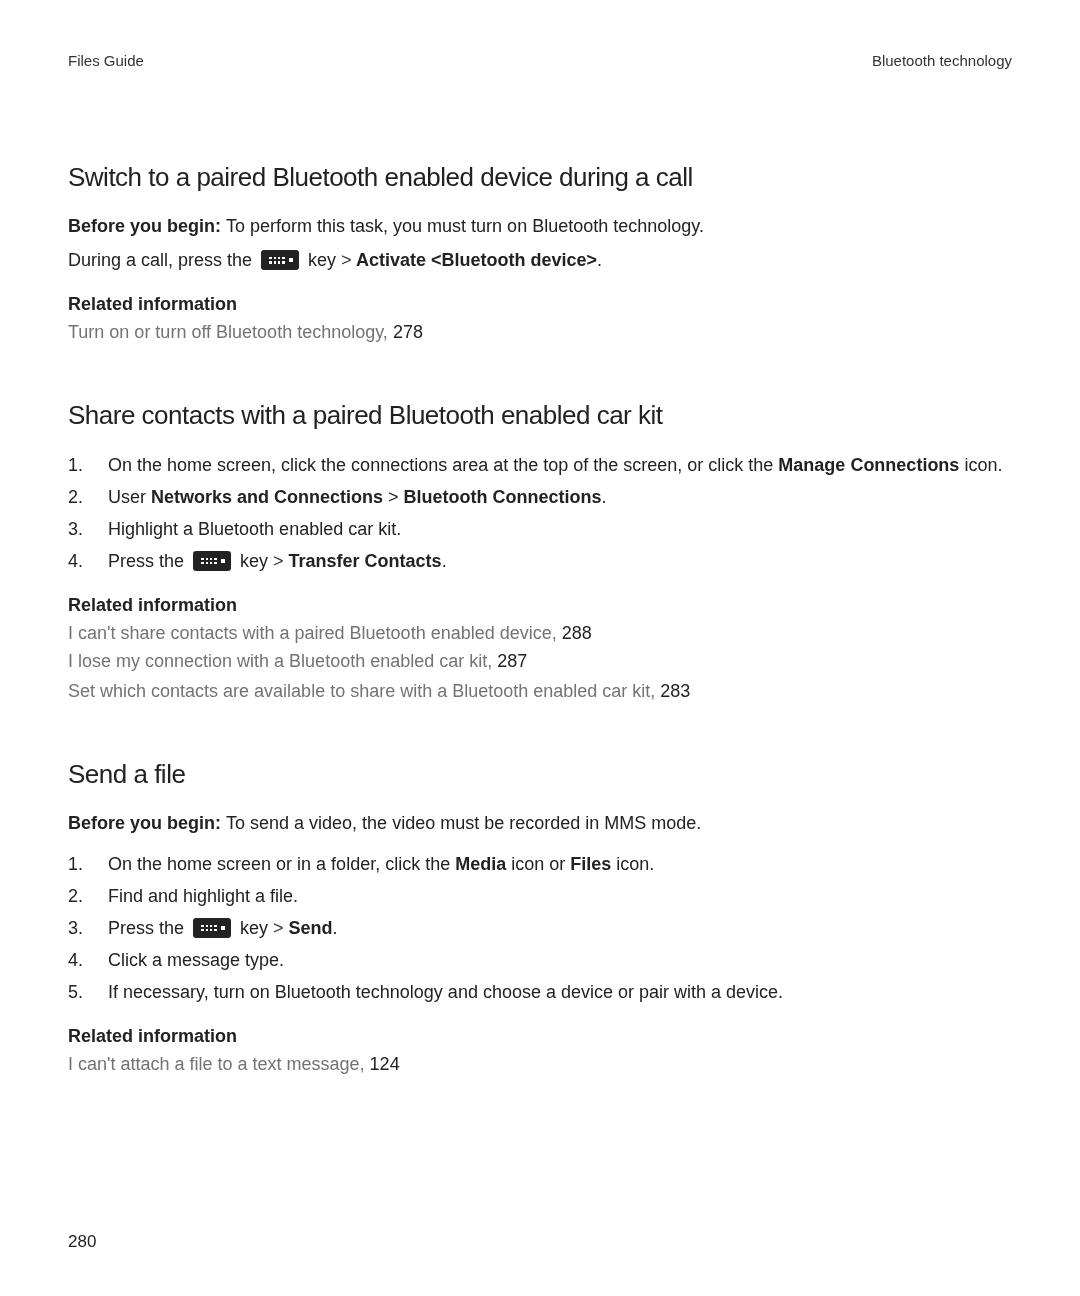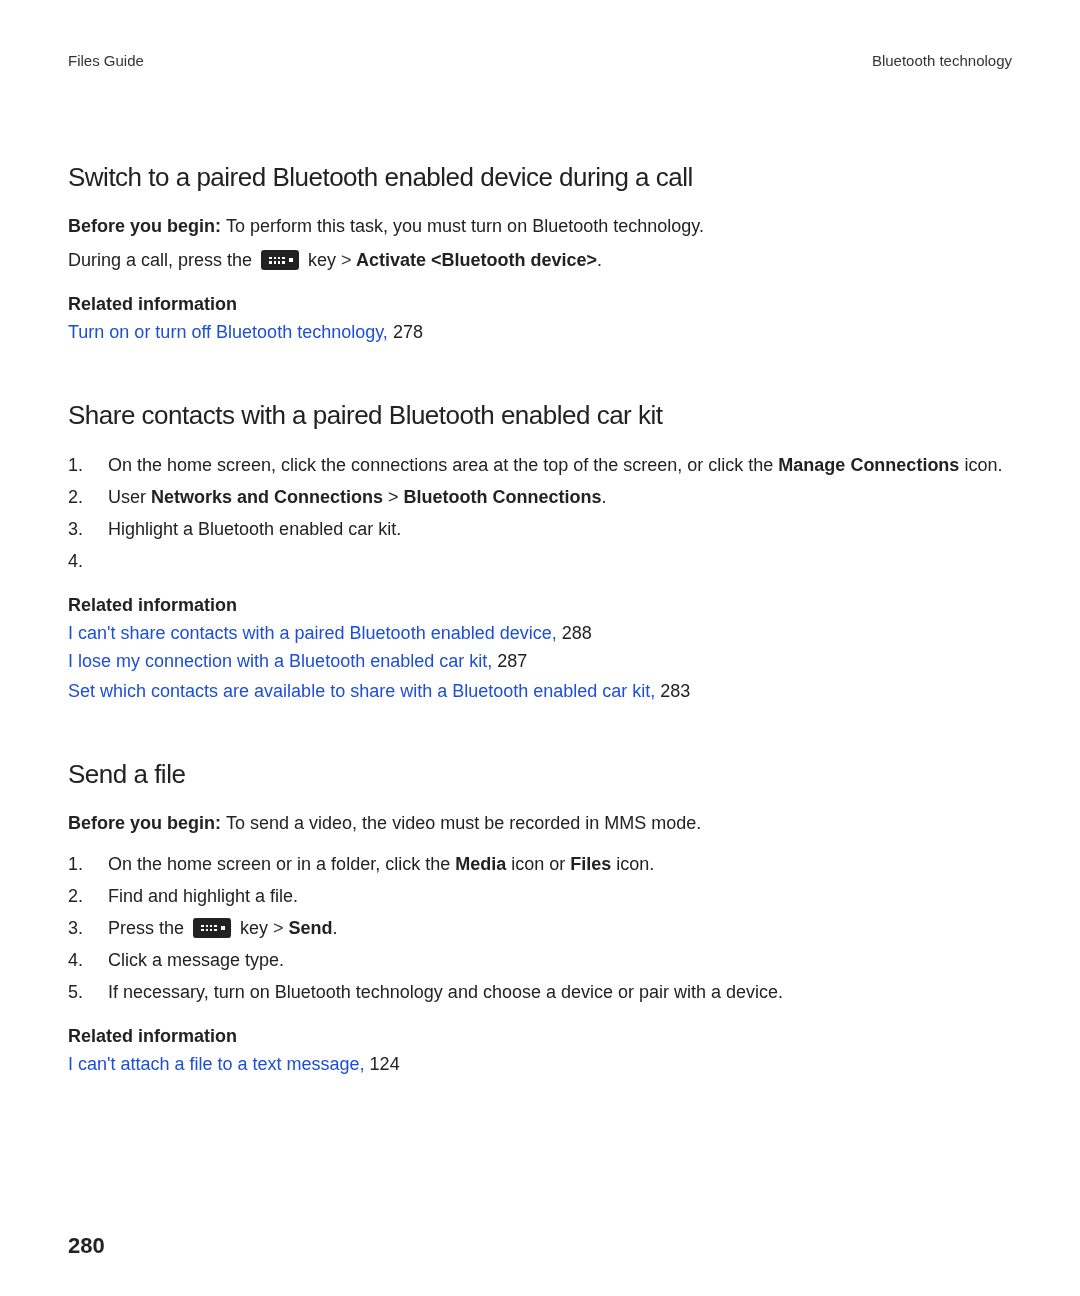--- a/index.html
+++ b/index.html
@@ -23,21 +23,21 @@
   }
   h1 {
     font-size: 26px;
     font-weight: 400;
     margin: 0 0 20px 0;
     line-height: 1.2;
     letter-spacing: -0.5px;
   }
   p { margin: 8px 0; }
   .bold { font-weight: 700; }
-  .link { color: #1d4ed8; }
+  .link { color: #737373; }
   .bb-icon {
     display: inline-flex;
     align-items: center;
     justify-content: center;
     vertical-align: middle;
     background: #222;
     border-radius: 3px;
     width: 38px;
     height: 20px;
     margin: 0 4px 2px 4px;
@@ -73,22 +73,21 @@
     margin: 6px 0;
   }
   .ol .num {
     width: 40px;
     flex-shrink: 0;
   }
   .page-num {
     position: absolute;
     left: 68px;
     top: 1230px;
-    font-size: 22px;
-    font-weight: bold;
+    font-size: 17px;
   }
 </style>
 </head>
 <body>
 
 <div class="header-row">
   <span>Files Guide</span>
   <span>Bluetooth technology</span>
 </div>
 
@@ -131,20 +130,34 @@
       <span>
         <span>User </span><span class="bold">Networks and Connections</span><span> &gt; </span><span class="bold">Bluetooth Connections</span><span>.</span>
       </span>
     </div>
     <div class="li">
       <span class="num">3.</span>
       <span>Highlight a Bluetooth enabled car kit.</span>
     </div>
     <div class="li">
       <span class="num">4.</span>
+      <span>
+        <span>Press the </span><span class="bb-icon">
+            <span class="dot-grid">
+              <span></span>
+              <span></span>
+              <span></span>
+              <span></span>
+              <span></span>
+              <span></span>
+              <span></span>
+              <span></span>
+            </span>
+          </span><span> key </span><span class="gt">&gt;</span><span class="bold"> Transfer Contacts</span><span>.</span>
+      </span>
     </div>
   </div>
   <p class="bold" style="margin-top:18px;margin-bottom:2px;">Related information</p>
   <p style="margin:2px 0;">
     <span class="link">I can't share contacts with a paired Bluetooth enabled device, </span><span>288</span>
   </p>
   <p style="margin:2px 0;">
     <span class="link">I lose my connection with a Bluetooth enabled car kit, </span><span>287</span>
   </p>
   <p style="margin:4px 0;">

